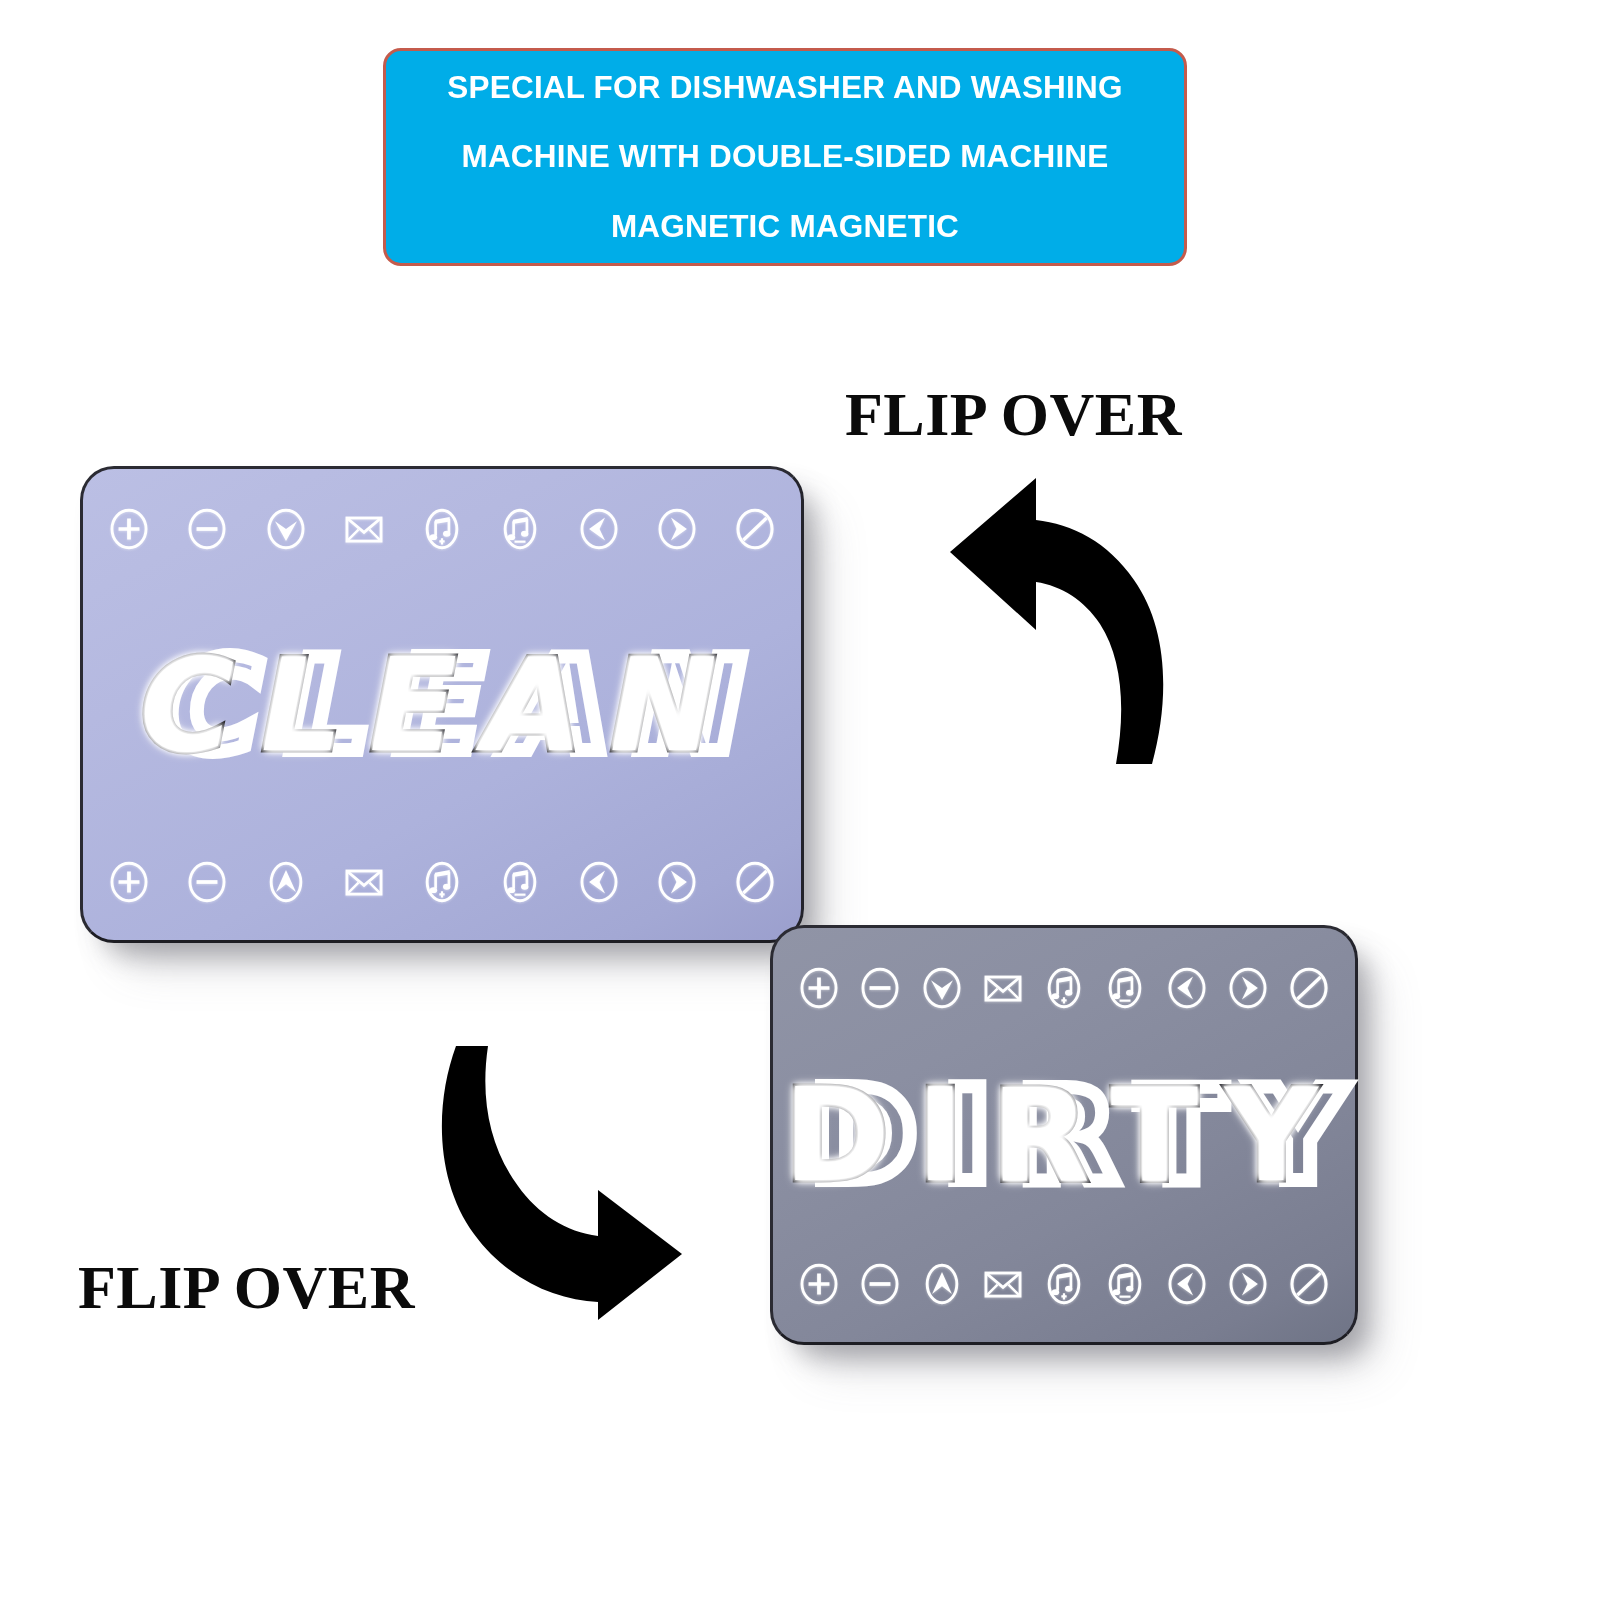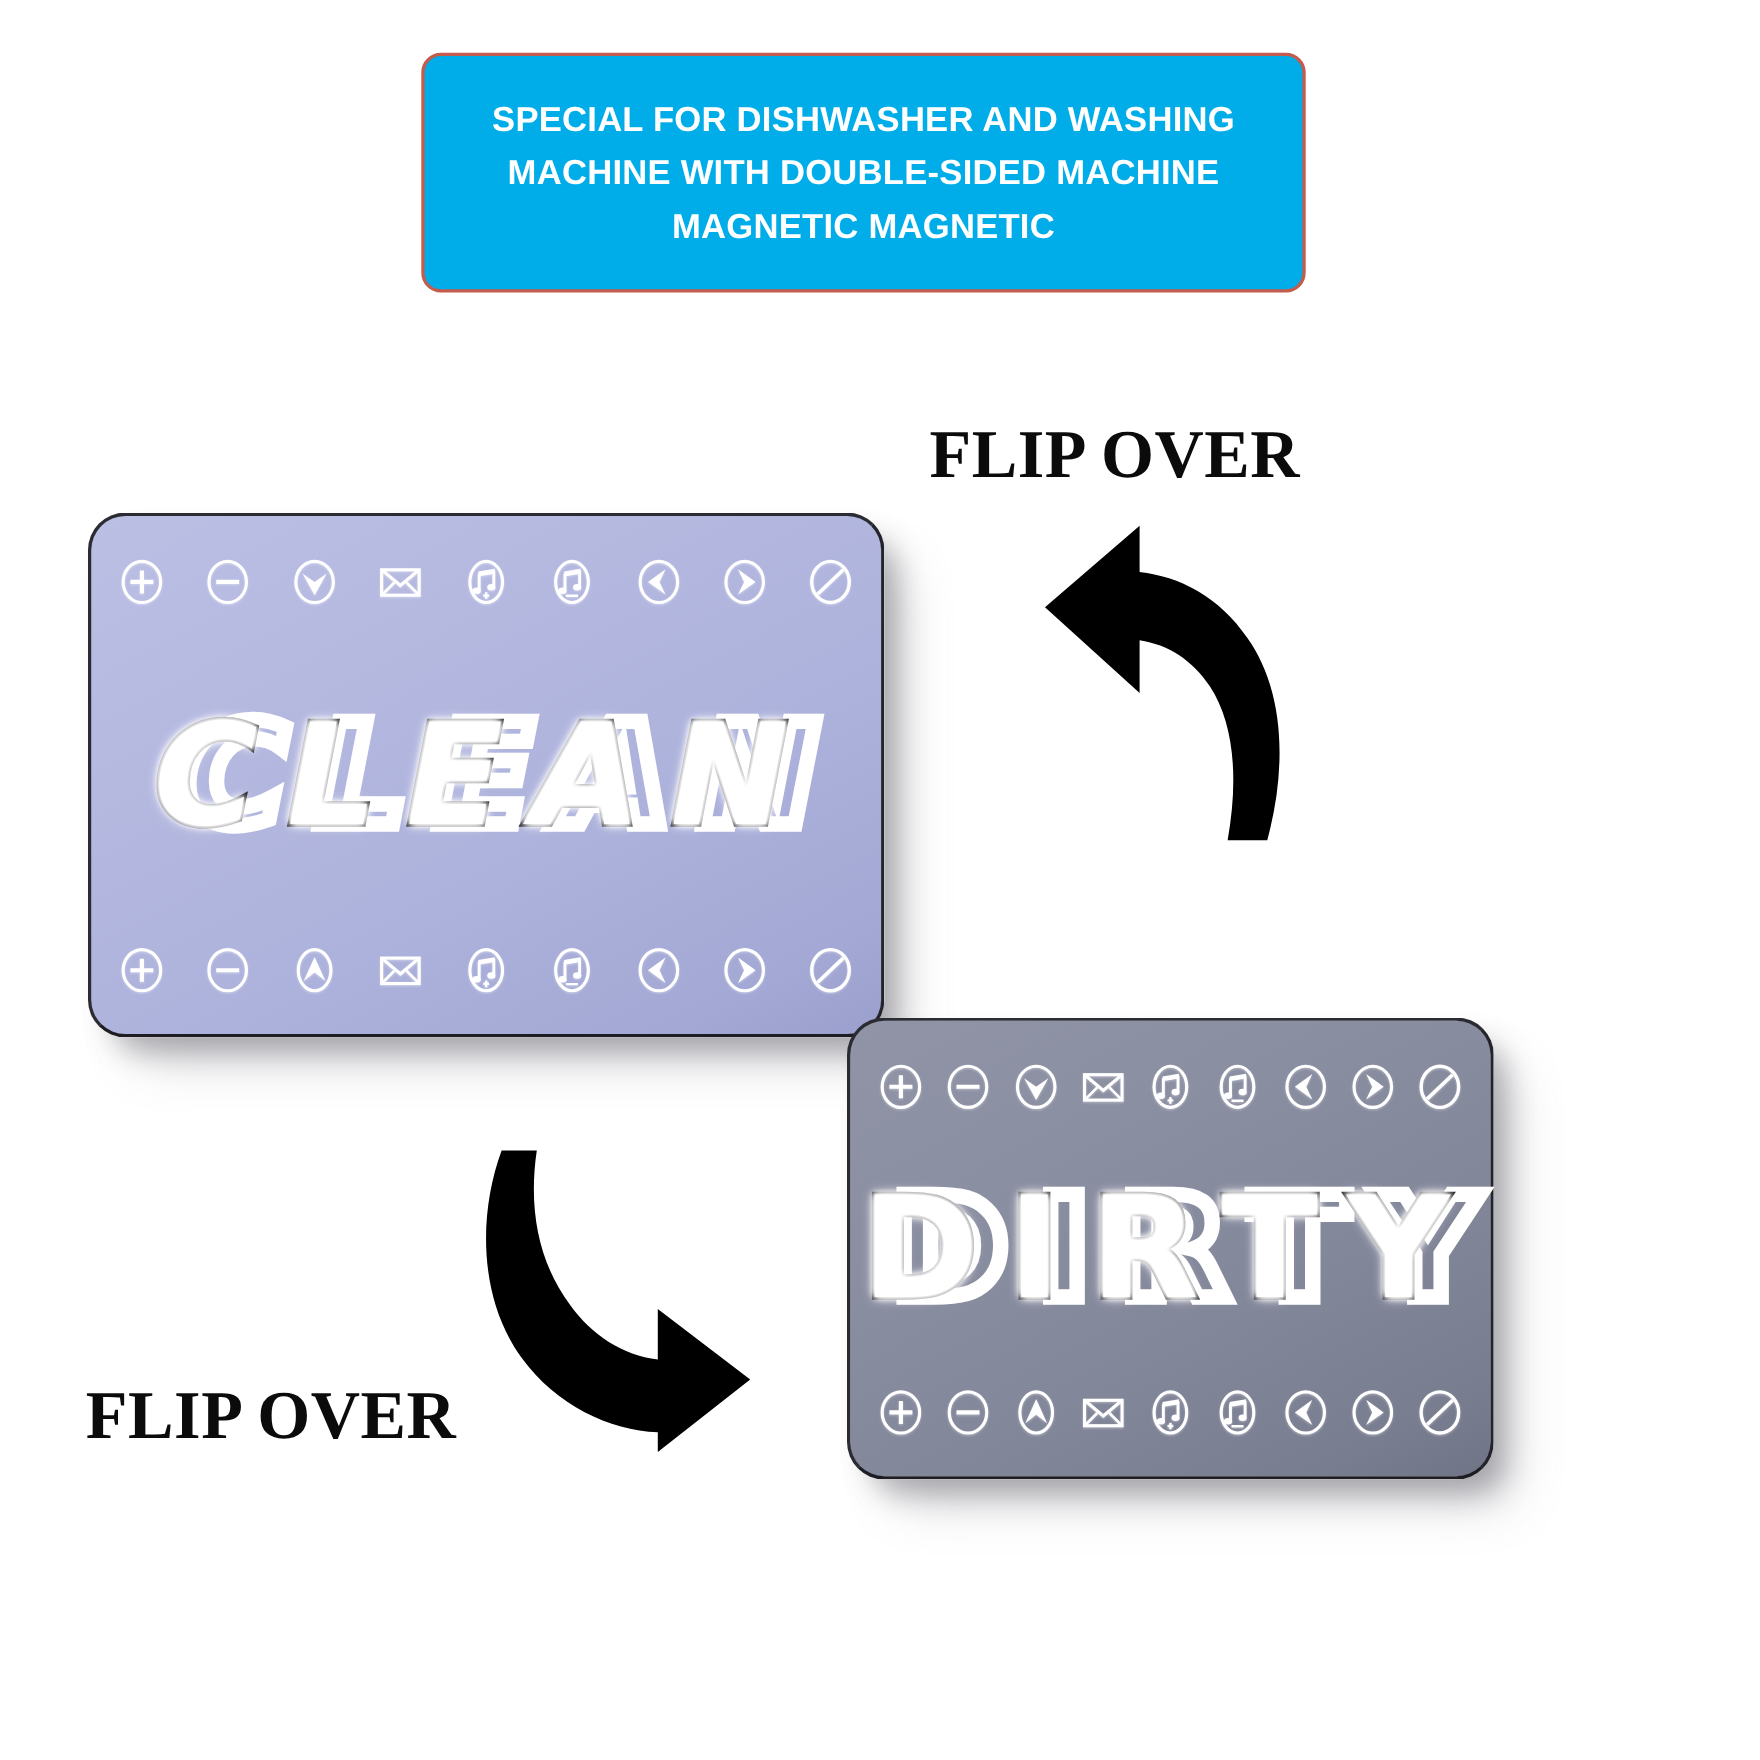--- a/index.html
+++ b/index.html
@@ -25,21 +25,21 @@
     width: 804px;
     height: 218px;
     background: #00ade8;
     border: 3px solid #c45b4c;
     border-radius: 18px;
     box-sizing: border-box;
     display: flex;
     flex-direction: column;
     align-items: center;
     justify-content: center;
-    gap: 17px;
+    gap: 38px;
   }
   .banner-line {
     color: #ffffff;
     font-size: 31.5px;
     font-weight: bold;
     letter-spacing: 0.2px;
     text-align: center;
     line-height: 1;
     white-space: nowrap;
   }

